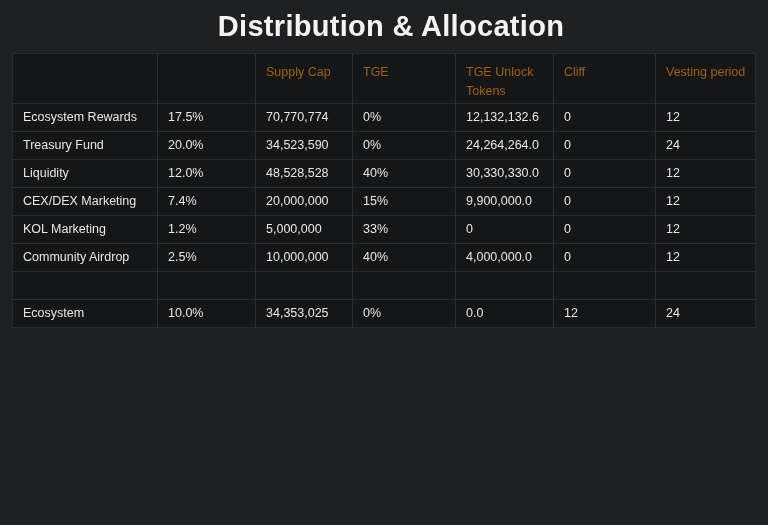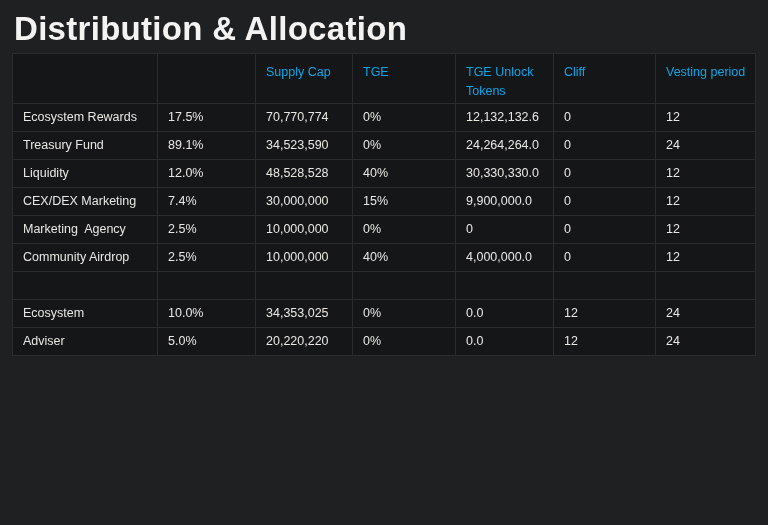--- a/index.html
+++ b/index.html
@@ -15,23 +15,24 @@
   .page {
     width: 768px;
     height: 525px;
     position: relative;
   }
   h1.title {
     margin: 0;
     padding: 10px 0 0 14px;
     height: 53px;
     color: #f4f3f2;
-    font-size: 33px;
+    font-size: 29px;
     font-weight: bold;
     letter-spacing: 0.3px;
+    text-align: center;
   }
   table.alloc {
     border-collapse: collapse;
     table-layout: fixed;
     margin-left: 12px;
     width: 743px;
     background: #151617;
     border: 1px solid #2e3031;
   }
   col.c0 { width: 145px; }
@@ -45,21 +46,21 @@
     border: 1px solid #2a2c2d;
     text-align: left;
     padding-left: 10px;
     padding-right: 6px;
     overflow: hidden;
   }
   th {
     height: 46px;
     vertical-align: top;
     padding-top: 9px;
-    color: #0ea5e9;
+    color: #a16207;
     font-weight: normal;
     font-size: 12.5px;
     line-height: 1.55;
   }
   td {
     height: 28px;
     vertical-align: middle;
     color: #e9e7e4;
     font-size: 12.5px;
     white-space: pre;
@@ -96,50 +97,50 @@
           <td>Ecosystem Rewards</td>
           <td>17.5%</td>
           <td>70,770,774</td>
           <td>0%</td>
           <td>12,132,132.6</td>
           <td>0</td>
           <td>12</td>
         </tr>
         <tr>
           <td>Treasury Fund</td>
-          <td>89.1%</td>
+          <td>20.0%</td>
           <td>34,523,590</td>
           <td>0%</td>
           <td>24,264,264.0</td>
           <td>0</td>
           <td>24</td>
         </tr>
         <tr>
           <td>Liquidity</td>
           <td>12.0%</td>
           <td>48,528,528</td>
           <td>40%</td>
           <td>30,330,330.0</td>
           <td>0</td>
           <td>12</td>
         </tr>
         <tr>
           <td>CEX/DEX Marketing</td>
           <td>7.4%</td>
-          <td>30,000,000</td>
+          <td>20,000,000</td>
           <td>15%</td>
           <td>9,900,000.0</td>
           <td>0</td>
           <td>12</td>
         </tr>
         <tr>
-          <td>Marketing  Agency</td>
-          <td>2.5%</td>
-          <td>10,000,000</td>
-          <td>0%</td>
+          <td>KOL Marketing</td>
+          <td>1.2%</td>
+          <td>5,000,000</td>
+          <td>33%</td>
           <td>0</td>
           <td>0</td>
           <td>12</td>
         </tr>
         <tr>
           <td>Community Airdrop</td>
           <td>2.5%</td>
           <td>10,000,000</td>
           <td>40%</td>
           <td>4,000,000.0</td>
@@ -157,24 +158,15 @@
         </tr>
         <tr>
           <td>Ecosystem</td>
           <td>10.0%</td>
           <td>34,353,025</td>
           <td>0%</td>
           <td>0.0</td>
           <td>12</td>
           <td>24</td>
         </tr>
-        <tr>
-          <td>Adviser</td>
-          <td>5.0%</td>
-          <td>20,220,220</td>
-          <td>0%</td>
-          <td>0.0</td>
-          <td>12</td>
-          <td>24</td>
-        </tr>
       </tbody>
   </table>
 </div>
 
 </body></html>

